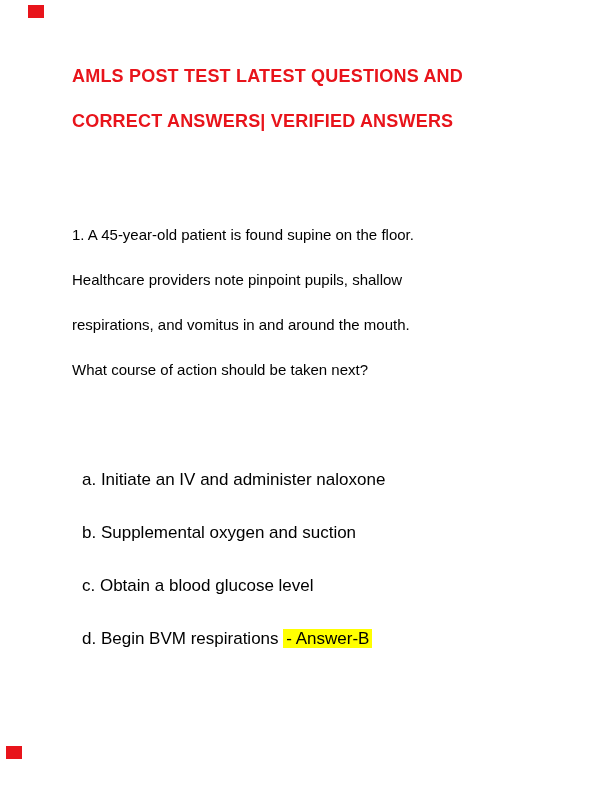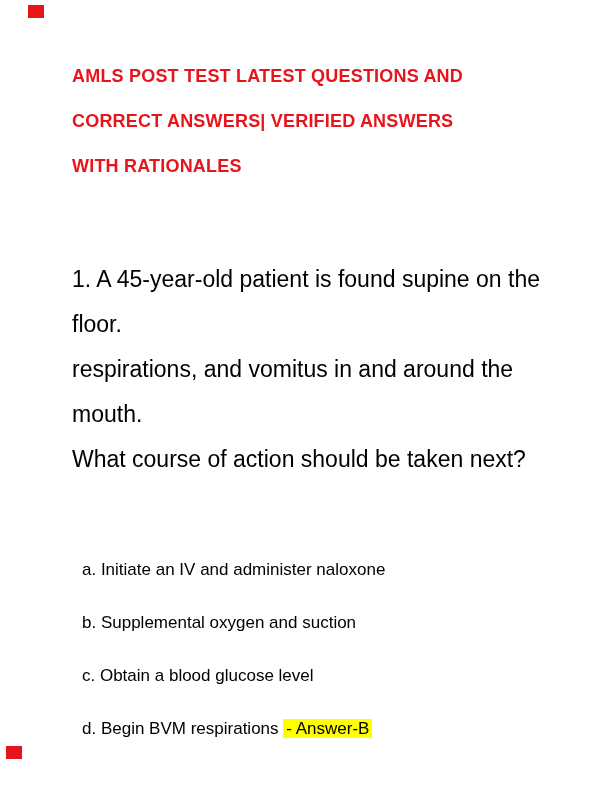--- a/index.html
+++ b/index.html
@@ -28,21 +28,21 @@
   .doc-title {
     margin: 0 0 68px 0;
     font-size: 18px;
     font-weight: bold;
     line-height: 45px;
     color: #e8141b;
     letter-spacing: 0.2px;
   }
   .question {
     margin: 0 0 65px 0;
-    font-size: 23px;
+    font-size: 15px;
     line-height: 45px;
     color: #000000;
   }
   .options { margin: 10px; }
   .option {
     font-size: 17px;
     line-height: 45px;
     color: #000000;
     margin: 0 0 8px 0;
   }
@@ -57,25 +57,25 @@
 <body>
 
 <div class="page">
 
   <span class="corner-mark top"></span>
   <span class="corner-mark bottom"></span>
 
   <h1 class="doc-title">
     <div>AMLS POST TEST LATEST QUESTIONS AND</div>
     <div>CORRECT ANSWERS| VERIFIED ANSWERS</div>
-    <div>WITH RATIONALES</div>
   </h1>
 
   <div class="question">
     <div>1. A 45-year-old patient is found supine on the floor.</div>
+    <div>Healthcare providers note pinpoint pupils, shallow</div>
     <div>respirations, and vomitus in and around the mouth.</div>
     <div>What course of action should be taken next?</div>
   </div>
 
   <div class="options">
     <div class="option"><span>a. Initiate an IV and administer naloxone</span> </div>
     <div class="option"><span>b. Supplemental oxygen and suction</span> </div>
     <div class="option"><span>c. Obtain a blood glucose level</span> </div>
     <div class="option"><span>d. Begin BVM respirations</span> <span class="hl">- Answer-B</span></div>
   </div>

